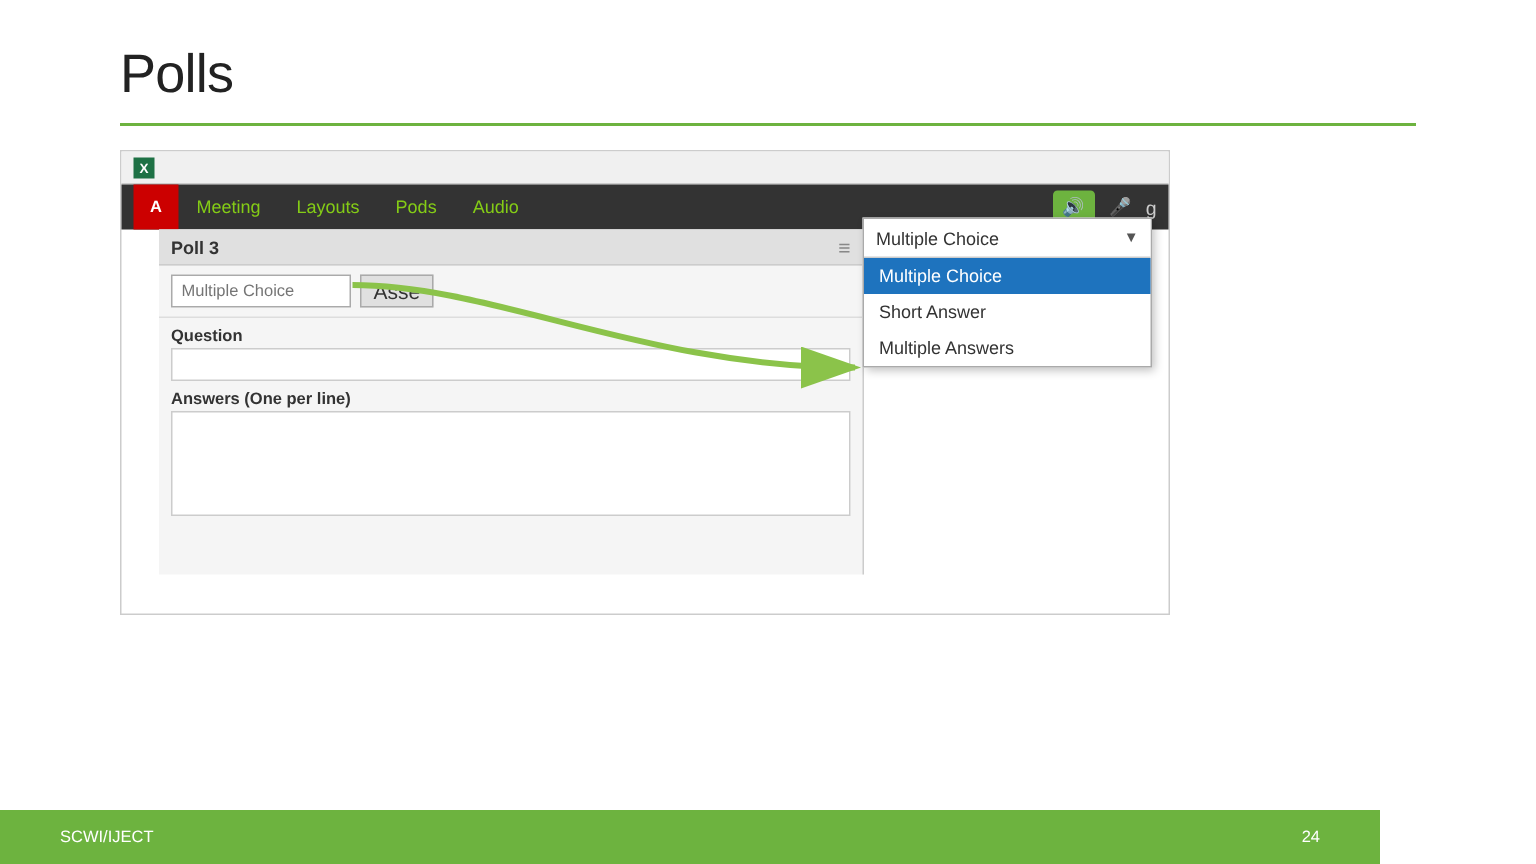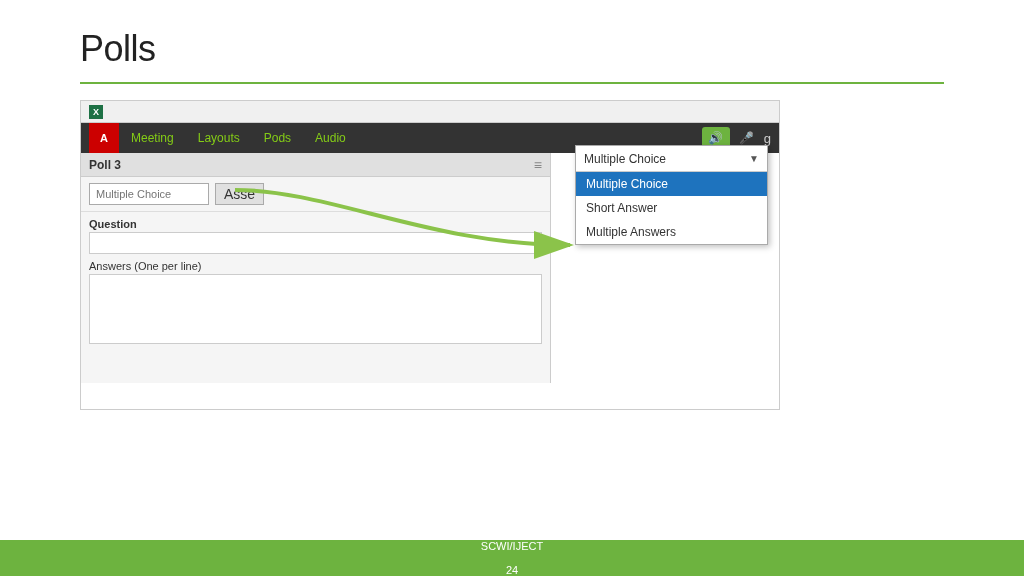--- a/index.html
+++ b/index.html
@@ -150,20 +150,21 @@
       font-size: 12px;
     }
 
     
     .poll-panel {
       background: #f5f5f5;
       border-right: 1px solid #ccc;
       width: 470px;
       height: 230px;
       position: relative;
+      margin-left: 25px;
     }
 
     .poll-header {
       background: #e0e0e0;
       border-bottom: 1px solid #ccc;
       padding: 4px 8px;
       font-size: 12px;
       color: #333;
       font-weight: 600;
       display: flex;
@@ -212,21 +213,21 @@
       height: 22px;
       border: 1px solid #ccc;
       background: #fff;
       width: calc(100% - 16px);
     }
 
     .poll-answers-label {
       font-size: 11px;
       color: #333;
       padding: 6px 8px 2px 8px;
-      font-weight: 400;
+      font-weight: 700;
     }
 
     .poll-answers-textarea {
       margin: 0 8px;
       height: 70px;
       border: 1px solid #ccc;
       background: #fff;
       width: calc(100% - 16px);
     }
 
@@ -276,31 +277,30 @@
       cursor: pointer;
     }
 
     .dropdown-item.selected {
       background: #1e73be;
       color: #fff;
     }
 
     
     .footer-bar {
-      width: 1024px;
+      width: 920px;
       height: 36px;
       background: #6db33f;
       position: absolute;
       bottom: 0;
       left: 0;
       display: flex;
       align-items: center;
       justify-content: space-between;
       padding: 0 40px;
-      flex-direction: column;
     }
 
     .footer-text {
       color: #fff;
       font-size: 11px;
     }
 
     .footer-page {
       color: #fff;
       font-size: 11px;

